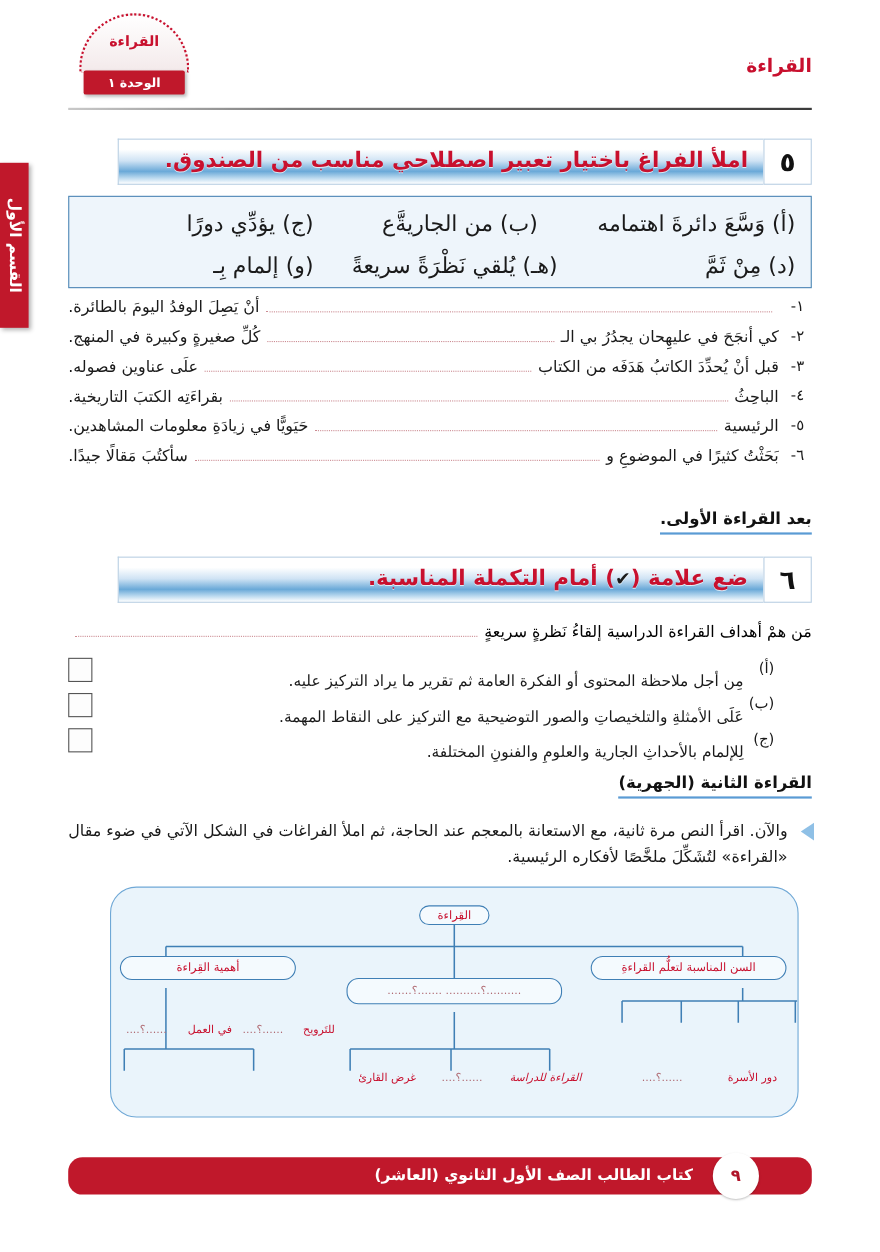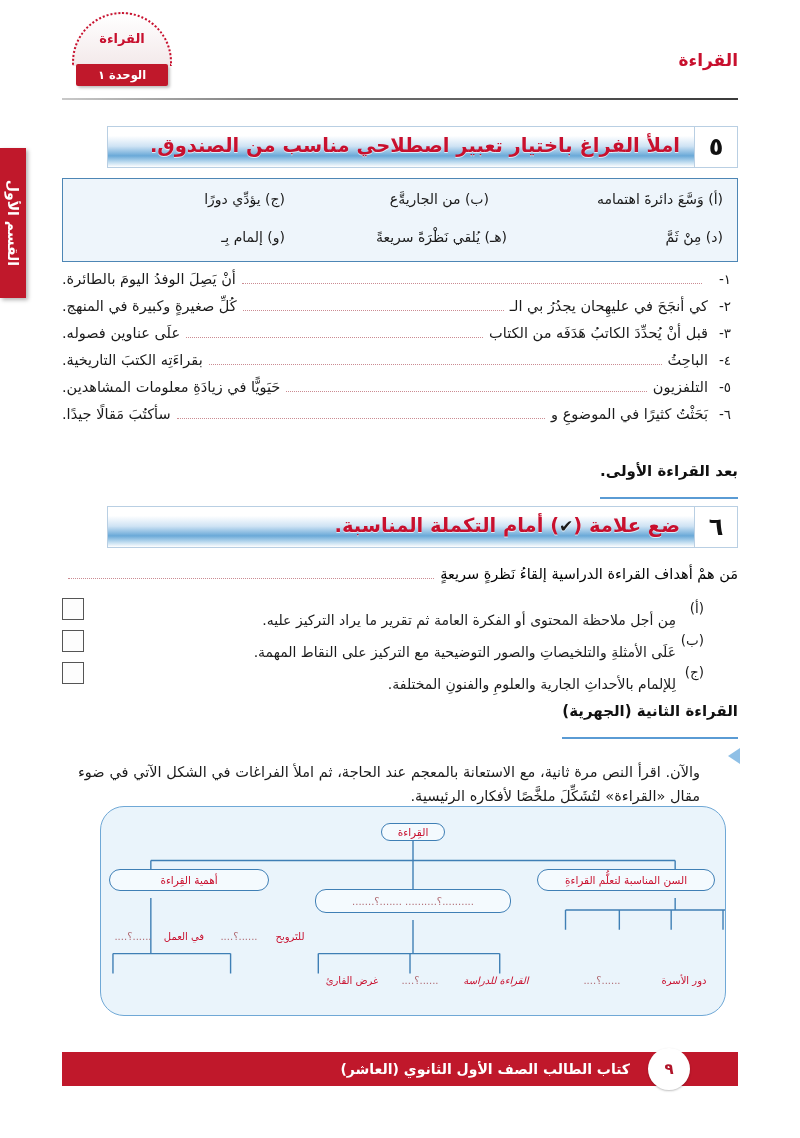--- a/index.html
+++ b/index.html
@@ -89,39 +89,39 @@
     text-shadow:0 1px 0 rgba(255,255,255,.7);
   }
   .ex-head .bar .t .chk{color:#1b1b1b;font-size:17px;}
 
   
   .opt-box{
     position:absolute;left:62px;right:62px;top:178px;height:84px;
     border:1px solid #4d86b5;background:#eef5fb;box-sizing:border-box;
   }
   .opt-row{position:absolute;left:0;right:0;height:42px;}
-  .opt{position:absolute;font-size:14px;color:#1a1a1a;white-space:nowrap;}
+  .opt{position:absolute;font-size:20px;color:#1a1a1a;white-space:nowrap;}
 
   
   .qlist{position:absolute;left:62px;right:62px;top:268px;}
   .qline{position:relative;height:27px;font-size:14.5px;color:#1a1a1a;}
   .qline .num{position:absolute;right:0;top:3px;width:26px;text-align:center;font-size:13.5px;}
   .qline .body{position:absolute;right:30px;left:0;top:3px;display:flex;align-items:baseline;gap:0;}
   .qline .seg{white-space:nowrap;}
   .blank{
     flex:1 1 auto;min-width:30px;
     border-bottom:1.5px dotted #cb8b92;
     margin:0 6px;height:12px;
   }
 
   
   .subhead{
     position:absolute;right:62px;
     font-size:15px;font-weight:bold;color:#111;
-    padding-bottom:16px;
+    padding-bottom:3px;
   }
   .subhead .ul{
     position:absolute;right:0;left:0;bottom:-3px;height:2px;
     background:#5a9bd4;
   }
 
   
   .chk-row{position:absolute;left:62px;right:62px;height:30px;}
   .chk-row .box{
     position:absolute;left:0;top:2px;width:22px;height:22px;
@@ -134,21 +134,21 @@
   .lead-line .body{position:absolute;right:0;left:0;top:0;display:flex;align-items:baseline;}
 
   
   .para{position:absolute;left:62px;right:62px;}
   .para .tri{
     position:absolute;right:-2px;top:4px;width:0;height:0;
     border-top:8px solid transparent;border-bottom:8px solid transparent;
     border-right:12px solid #8fc0e6;
   }
   .para p{
-    margin:16px;padding-right:22px;font-size:14.5px;line-height:24px;
+    margin:0;padding-right:22px;font-size:14.5px;line-height:24px;
     color:#1a1a1a;text-align:justify;
   }
 
   
   .map{
     position:absolute;left:100px;right:74px;top:806px;height:210px;
     border:1.6px solid #6fa8d6;border-radius:24px;
     background:#eaf4fb;box-sizing:border-box;overflow:hidden;
   }
   .map svg{position:absolute;inset:0;width:100%;height:100%;}
@@ -162,20 +162,21 @@
   .leaf{
     position:absolute;color:#c8102e;font-size:10px;white-space:nowrap;
     text-align:center;
   }
   .leaf.blank-leaf{color:#b06b73;letter-spacing:.5px;}
 
   
   .footer{
     position:absolute;left:62px;right:62px;top:1052px;height:34px;
     background:#c0182b;
+    border-radius:13px;
   }
   .footer .txt{
     position:absolute;right:108px;top:0;line-height:34px;
     color:#ffffff;font-size:14px;font-weight:bold;
   }
   .footer .pagenum{
     position:absolute;right:48px;top:-4px;width:42px;height:42px;
     border-radius:50%;background:#ffffff;
     color:#b0152a;font-size:15px;font-weight:bold;
     text-align:center;line-height:42px;
@@ -275,21 +276,21 @@
       <div class="body">
         <span class="seg">الباحِثُ</span>
         <span class="blank"></span>
         <span class="seg">بقراءَتِه الكتبَ التاريخية.</span>
       </div>
     </div>
 
     <div class="qline">
       <div class="num">٥-</div>
       <div class="body">
-        <span class="seg">التلفزيون</span>
+        <span class="seg">الرئيسية</span>
         <span class="blank"></span>
         <span class="seg">حَيَويًّا في زيادَةِ معلومات المشاهدين.</span>
       </div>
     </div>
 
     <div class="qline">
       <div class="num">٦-</div>
       <div class="body">
         <span class="seg">بَحَثْتُ كثيرًا في الموضوعِ و</span>
         <span class="blank"></span>
@@ -385,21 +386,21 @@
       <span>أهمية القِراءة</span>
     </div>
 
     <div class="node blank-node" style="right:calc(50% - 98px);top:82px;width:196px;height:24px;">..........؟..........   .......؟.......</div>
 
     <div class="node" style="right:10px;top:62px;width:178px;height:22px;">
       <span>السن المناسبة لتعلُّم القراءةِ</span>
     </div>
 
     <div class="leaf blank-leaf" style="left:4px;top:124px;width:56px;">......؟....</div>
-    <div class="leaf" style="left:56px;top:124px;width:54px;">في العمل</div>
+    <div class="leaf" style="left:56px;top:124px;width:54px;text-align:right;">في العمل</div>
     <div class="leaf blank-leaf" style="left:110px;top:124px;width:56px;">......؟....</div>
     <div class="leaf" style="left:162px;top:124px;width:54px;">للتَرويح</div>
 
     <div class="leaf" style="left:216px;top:168px;width:70px;">غرض القارئ</div>
     <div class="leaf blank-leaf" style="left:288px;top:168px;width:62px;">......؟....</div>
     <div class="leaf" style="left:352px;top:168px;width:86px;font-style:italic;">القراءة للدراسة</div>
 
     <div class="leaf blank-leaf" style="left:470px;top:168px;width:62px;">......؟....</div>
     <div class="leaf" style="left:548px;top:168px;width:70px;">دور الأسرة</div>
   </div>

